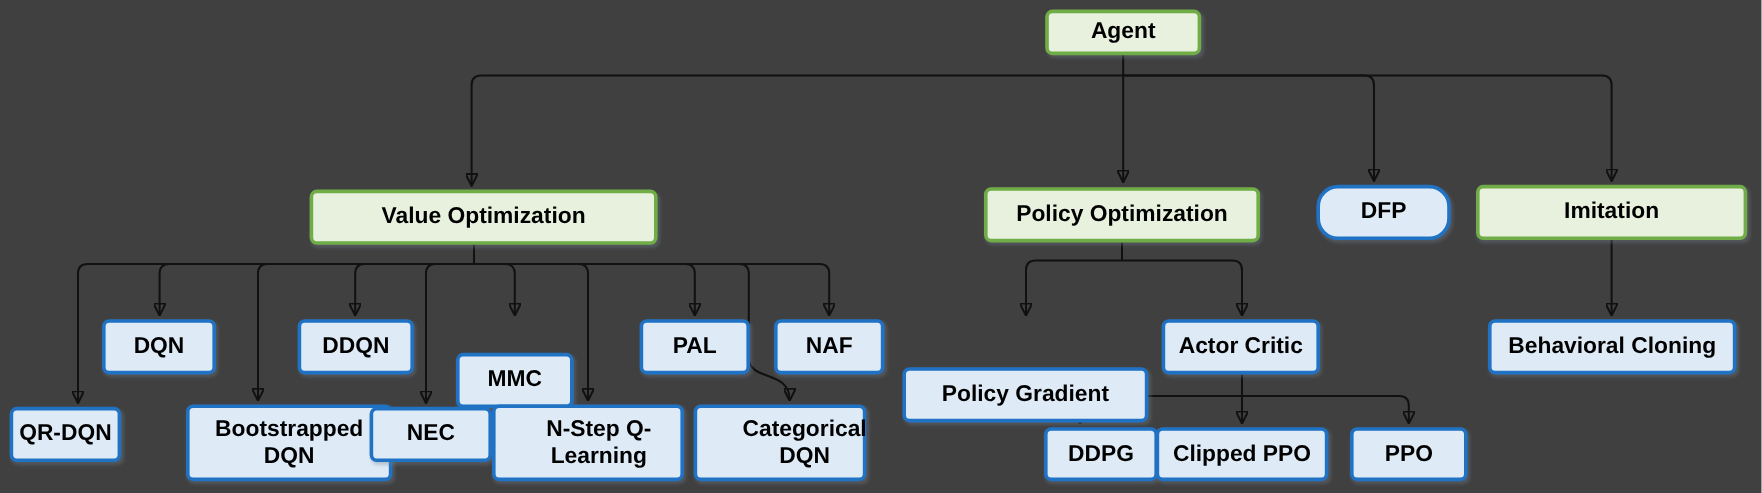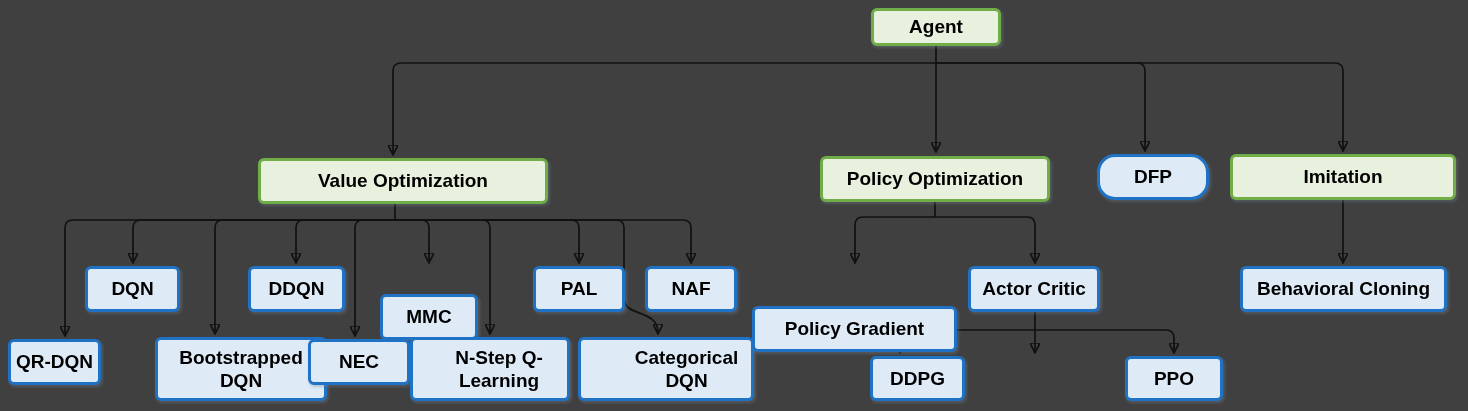--- a/index.html
+++ b/index.html
@@ -29,21 +29,21 @@
   #n-imitation          { left:1230px; top:154px; width:226px; height:46px; }
   #n-dqn                { left:85px;   top:266px; width:95px;  height:46px; }
   #n-ddqn               { left:248px;  top:266px; width:97px;  height:46px; }
   #n-mmc                { left:380px;  top:266px; width:98px;  height:46px;margin-top:28px; }
   #n-pal                { left:533px;  top:266px; width:92px;  height:46px; }
   #n-naf                { left:645px;  top:266px; width:92px;  height:46px; }
   #n-qr-dqn             { left:8px;    top:339px; width:93px; height:46px; }
   #n-bootstrapped-dqn   { left:135px;  top:337px; width:172px; height:64px;margin-left:20px; }
   #n-nec                { left:308px;  top:339px; width:102px;  height:46px; }
   #n-n-step-q-learning  { left:410px;  top:337px; width:160px; height:64px;padding-left:22px; }
-  #n-categorical-dqn    { left:578px;  top:337px; width:176px; height:64px;padding-left:45px; }
+  #n-categorical-dqn    { left:578px;  top:337px; width:144px; height:64px;padding-left:45px; }
   #n-policy-gradient    { left:752px;  top:266px; width:205px; height:46px;margin-top:40px; }
   #n-actor-critic       { left:968px;  top:266px; width:132px; height:46px; }
   #n-ddpg               { left:853px;  top:356px; width:95px;  height:45px;margin-left:17px; }
   #n-clipped-ppo        { left:963px;  top:356px; width:144px; height:45px; }
   #n-ppo                { left:1125px; top:356px; width:98px;  height:45px; }
   #n-behavioral-cloning { left:1240px; top:266px; width:207px; height:46px; }
 </style>
 </head>
 <body>
 
@@ -135,20 +135,23 @@
   <div class="node blue" id="n-policy-gradient">
     <span>Policy Gradient</span>
   </div>
   <div class="node blue" id="n-actor-critic">
     <span>Actor Critic</span>
   </div>
 
   <div class="node blue" id="n-ddpg">
     <span>DDPG</span>
   </div>
+  <div class="node blue" id="n-clipped-ppo">
+    <span>Clipped PPO</span>
+  </div>
   <div class="node blue" id="n-ppo">
     <span>PPO</span>
   </div>
 
   <div class="node blue" id="n-behavioral-cloning">
     <span>Behavioral Cloning</span>
   </div>
 
 </div>
 

